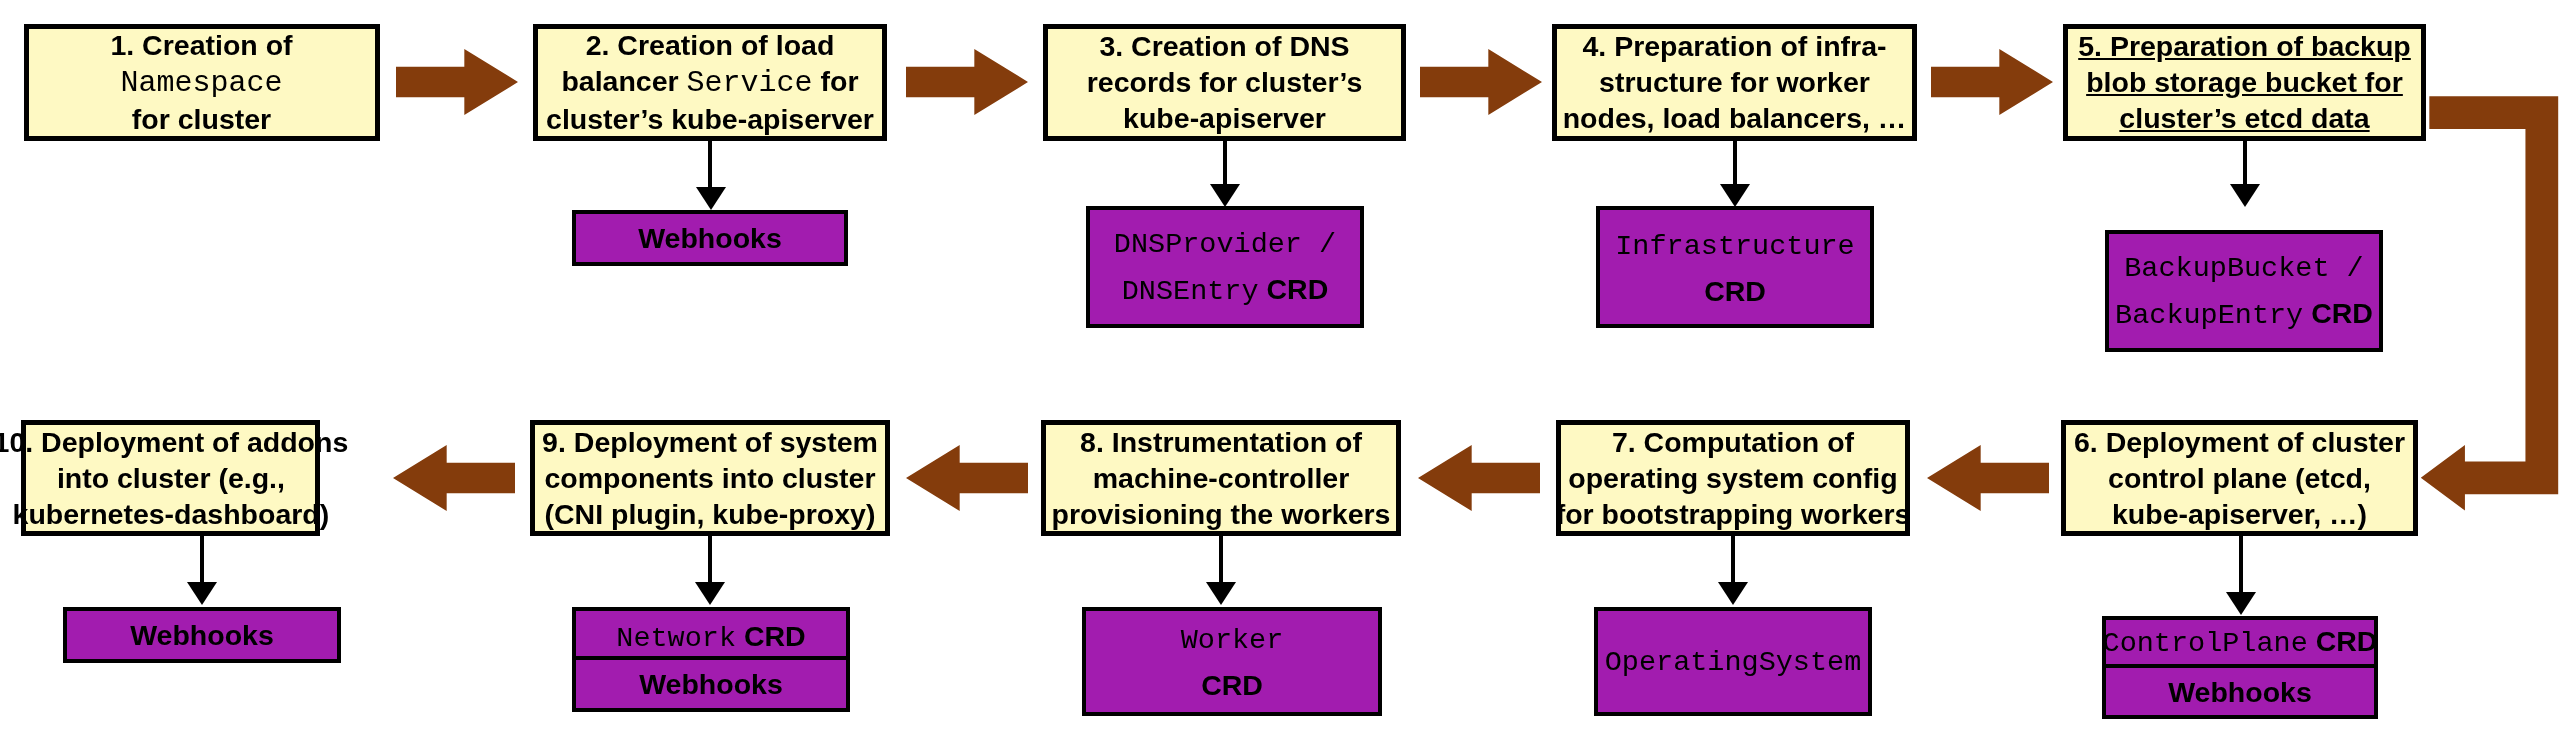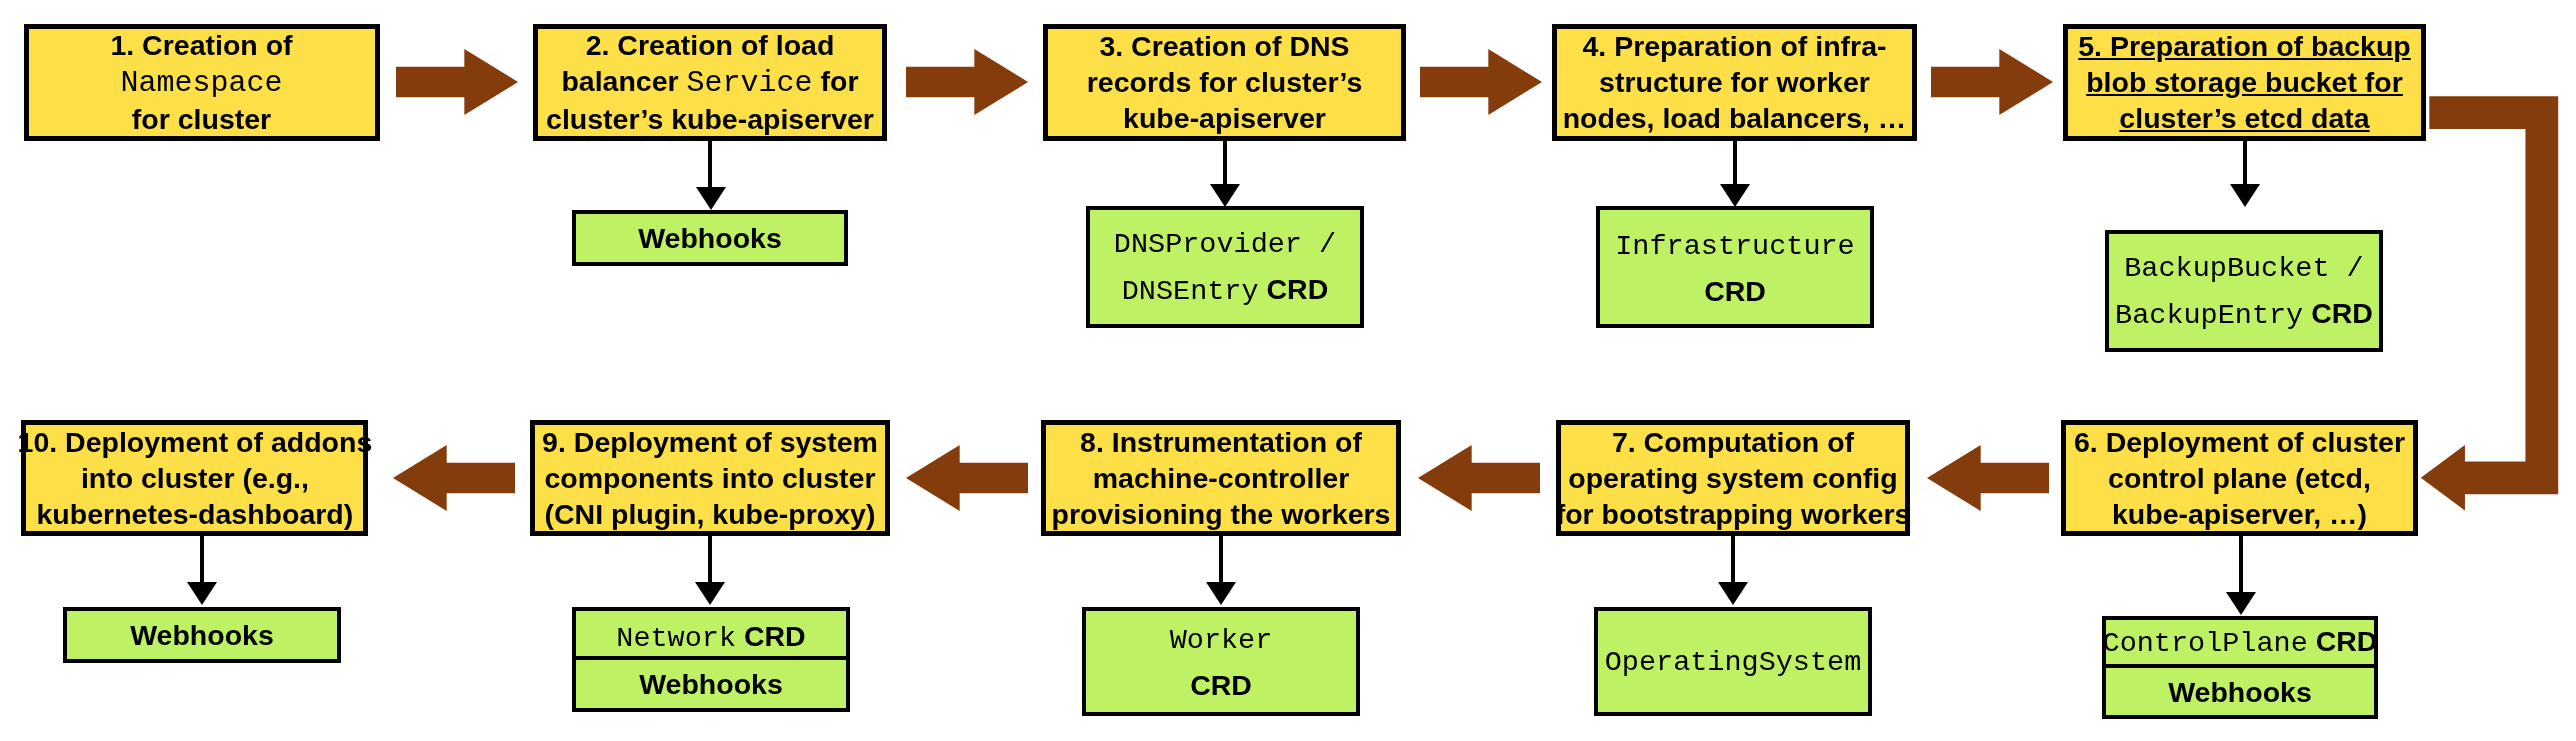--- a/index.html
+++ b/index.html
@@ -1,34 +1,34 @@
 <!DOCTYPE html>
 <html style="font-size:11.4px"><head>
 <meta charset="utf-8">
 <style>
   html,body{margin:0;padding:0;background:#ffffff;}
   body{width:2576px;height:742px;position:relative;overflow:hidden;
        font-family:"Liberation Sans",sans-serif;}
   .stage{position:absolute;left:0;top:0;width:2576px;height:742px;}
 
   
-  .box{position:absolute;height:117px;background:#fde047;border:5px solid #000;
+  .box{position:absolute;height:117px;background:#fef9c3;border:5px solid #000;
        box-sizing:border-box;display:flex;flex-direction:column;justify-content:center;
        align-items:center;text-align:center;color:#000;}
   .box .line{font-weight:bold;font-size:28.5px;line-height:36px;white-space:nowrap;}
   .row2{top:420px;height:116px;}
   .row1{top:23.5px;}
 
   
   .m{font-family:"Liberation Mono","DejaVu Sans Mono",monospace;font-weight:normal;
      font-size:30px;}
   .b{font-family:"Liberation Sans",sans-serif;font-weight:bold;}
 
   
-  .sub{position:absolute;background:#bef264;border:4.3px solid #000;box-sizing:border-box;
+  .sub{position:absolute;background:#a21caf;border:4.3px solid #000;box-sizing:border-box;
        display:flex;flex-direction:column;justify-content:center;align-items:center;
        text-align:center;color:#000;}
   .sub .sline{font-size:28.5px;line-height:44px;white-space:nowrap;}
   .sub .m{font-size:28.5px;}
   .wh{font-weight:bold;font-size:28.5px;}
 
   
   .harrow{position:absolute;width:122px;height:66px;background:#843C0C;}
   .harrow.right{clip-path:polygon(0 27%,56% 27%,56% 0,100% 50%,56% 100%,56% 73%,0 73%);}
   .harrow.left{clip-path:polygon(100% 27%,44% 27%,44% 0,0 50%,44% 100%,44% 73%,100% 73%);}
@@ -144,21 +144,21 @@
   <div class="harrow left r2a" style="left:906px;"></div>
 
   <div class="box row2" style="left:530px;width:360px;">
     <div class="line"><span>9. Deployment of system</span></div>
     <div class="line"><span>components into cluster</span></div>
     <div class="line"><span>(CNI plugin, kube-proxy)</span></div>
   </div>
 
   <div class="harrow left r2a" style="left:393px;"></div>
 
-  <div class="box row2" style="left:21.4px;width:347px;">
+  <div class="box row2" style="left:21.4px;width:299px;">
     <div class="line"><span>10. Deployment of addons</span></div>
     <div class="line"><span>into cluster (e.g.,</span></div>
     <div class="line"><span>kubernetes-dashboard)</span></div>
   </div>
 
   <div class="vline" style="left:2239px;top:536px;height:56px;"></div>
   <div class="vhead" style="left:2226px;top:592px;"></div>
 
   <div class="vline" style="left:1731px;top:536px;height:46px;"></div>
   <div class="vhead" style="left:1718px;top:582px;"></div>
@@ -176,21 +176,21 @@
     <div class="sline"><span class="m">ControlPlane</span><span class="b"> CRD</span></div>
   </div>
   <div class="sub" style="left:2102px;top:664px;width:276px;height:55px;">
     <div class="sline wh">Webhooks</div>
   </div>
 
   <div class="sub" style="left:1594px;top:607px;width:278px;height:109px;">
     <div class="sline"><span class="m">OperatingSystem</span></div>
   </div>
 
-  <div class="sub" style="left:1082px;top:607px;width:278px;height:109px;">
+  <div class="sub" style="left:1082px;top:607px;width:300px;height:109px;">
     <div class="sline"><span class="m">Worker</span></div>
     <div class="sline"><span class="b">CRD</span></div>
   </div>
 
   <div class="sub" style="left:572px;top:607px;width:278px;height:61px;">
     <div class="sline"><span class="m">Network</span><span class="b"> CRD</span></div>
   </div>
   <div class="sub" style="left:572px;top:656px;width:278px;height:56px;">
     <div class="sline wh">Webhooks</div>
   </div>

